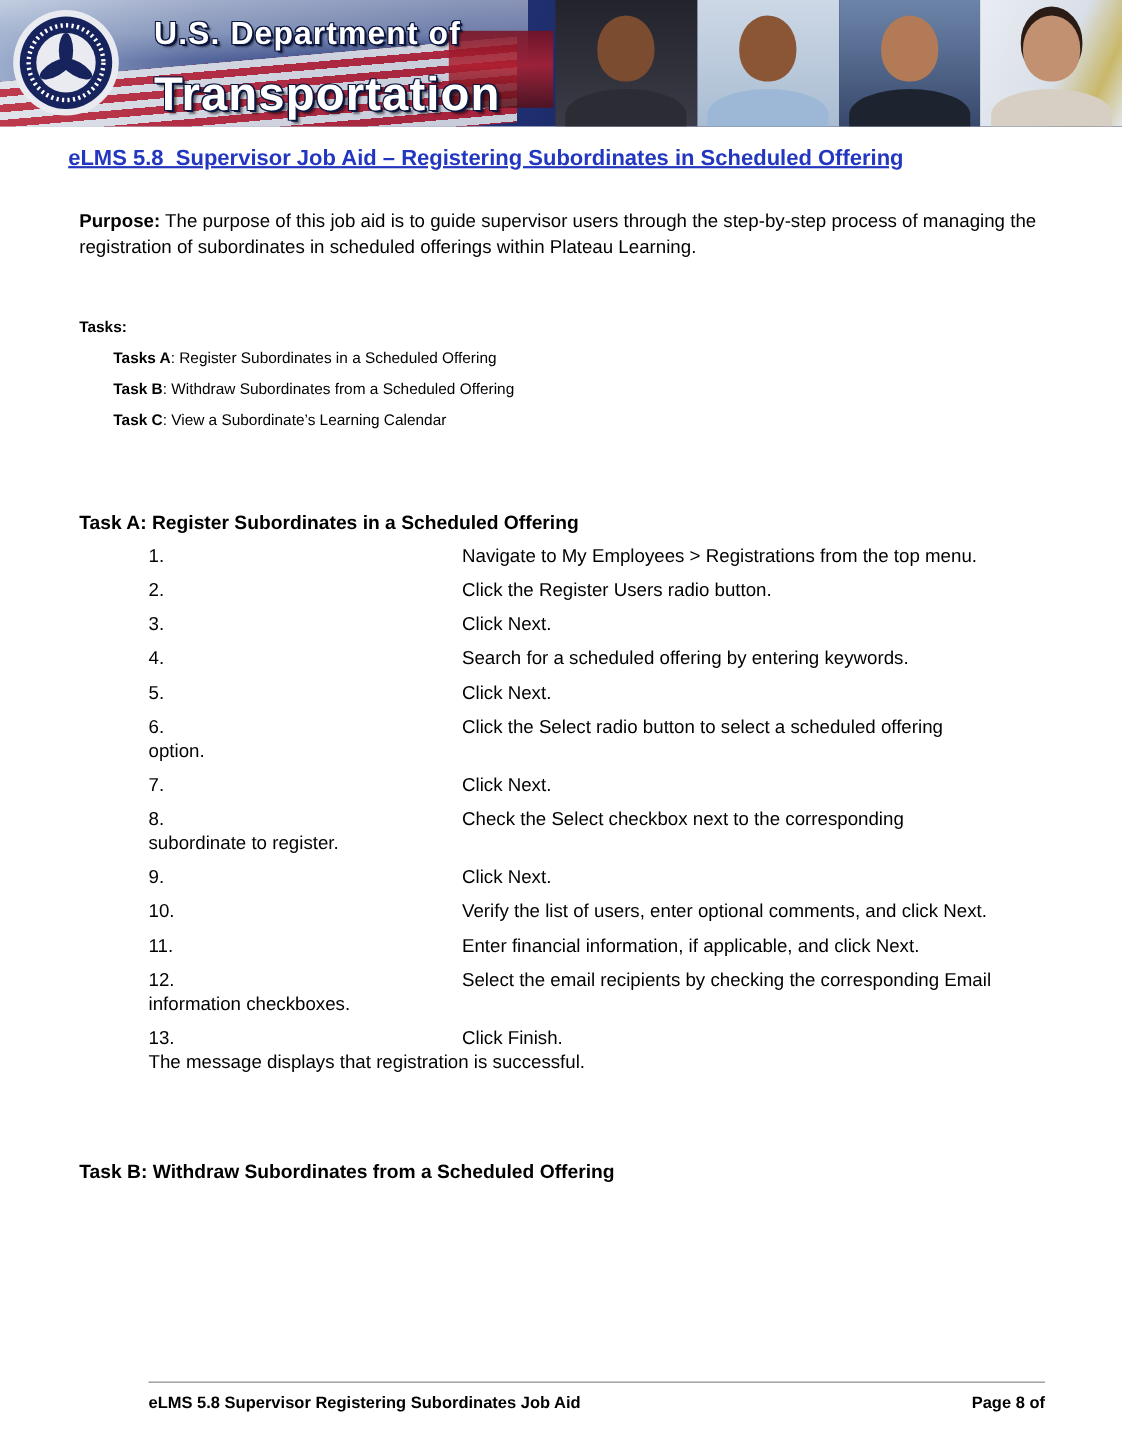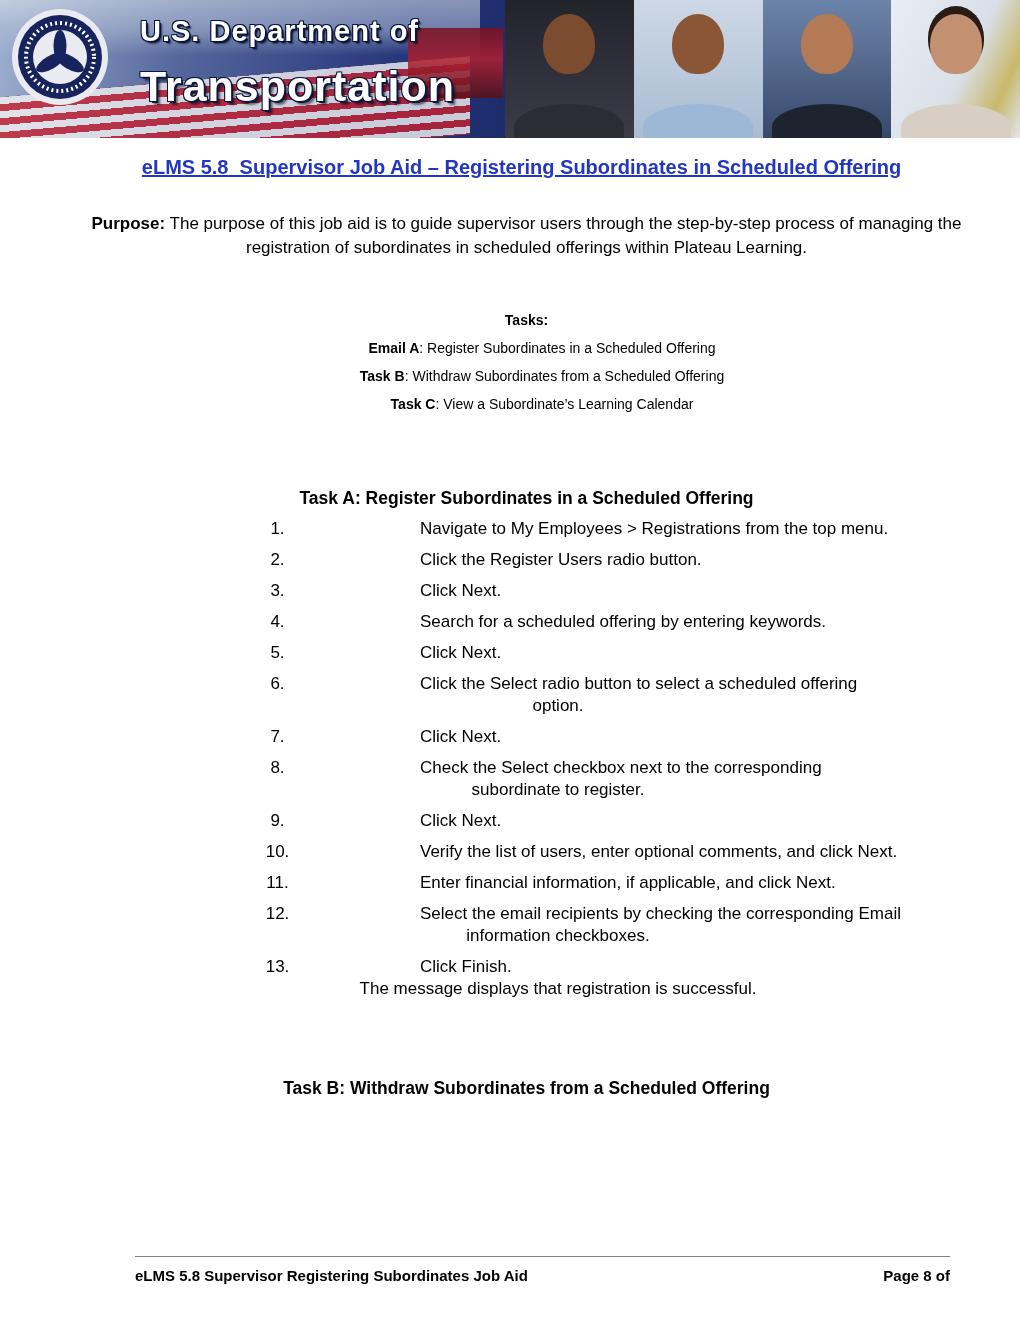--- a/index.html
+++ b/index.html
@@ -7,21 +7,21 @@
   body {
     background:#ffffff;
     font-family:"Liberation Sans", sans-serif;
     color:#000;
     position:relative;
     overflow:hidden;
   }
 
   
   .banner {
-    position:relative; height:138px; overflow:hidden;
+    position:relative; height:115px; overflow:hidden;
     background:linear-gradient(100deg,#9fb0cf 0%,#55679c 18%,#24357a 40%,#141f55 65%,#0d1845 100%);
   }
   .banner-sky {
     position:absolute; left:0; top:0; width:480px; height:55px;
     background:linear-gradient(180deg,#dfe6ef 0%,#aebcd4 55%,rgba(90,110,160,0) 100%);
     opacity:.55;
   }
   .flag-stripes {
     position:absolute; left:-30px; bottom:-18px; width:500px; height:78px;
     background:repeating-linear-gradient(180deg,#f2f2f2 0 7px,#c8202f 7px 14px);
@@ -67,21 +67,21 @@
   .p2::before { background:#8a5636; }
   .p2::after  { background:#9cb8d6; }
   .p3 { background:linear-gradient(180deg,#6d84aa 0%,#37496b 100%); }
   .p3::before { background:#b27a56; }
   .p3::after  { background:#1d2430; }
   .p4 { background:linear-gradient(115deg,#e9edf3 0%,#d9dfe8 55%,#c9b86a 80%,#e2e6ec 100%); }
   .p4::before { background:#c29172; box-shadow:0 -6px 0 2px #2a1c14; }
   .p4::after  { background:#d8cfc4; }
 
   
-  .page { padding:0 39px 0 72px;text-align:center; }
+  .page { padding:0 39px 0 72px; }
 
   .doc-title {
     margin-top:16px; margin-left:-10px;
     font-size:20px; font-weight:bold; color:#2236c0;
     text-decoration:underline; white-space:pre-wrap; line-height:26px;
   }
 
   .purpose { margin-top:32px; font-size:17px; line-height:24px; }
   .purpose b { font-weight:bold; }
 
@@ -149,21 +149,21 @@
 </div>
 
 <div class="page">
 
   <div class="doc-title">eLMS 5.8  Supervisor Job Aid – Registering Subordinates in Scheduled Offering</div>
 
   <div class="purpose"><b>Purpose:</b><span> The purpose of this job aid is to guide supervisor users through the step-by-step process of managing the registration of subordinates in scheduled offerings within Plateau Learning.</span></div>
 
   <div class="tasks">
     <div class="tasks-heading">Tasks:</div>
-    <div class="task-item"><b>Email A</b><span>: Register Subordinates in a Scheduled Offering</span></div>
+    <div class="task-item"><b>Tasks A</b><span>: Register Subordinates in a Scheduled Offering</span></div>
     <div class="task-item"><b>Task B</b><span>: Withdraw Subordinates from a Scheduled Offering</span></div>
     <div class="task-item"><b>Task C</b><span>: View a Subordinate’s Learning Calendar</span></div>
   </div>
 
   <div class="section-heading">Task A: Register Subordinates in a Scheduled Offering</div>
 
   <div class="steps">
 
     <div class="step-block">
       <div class="step-row">

